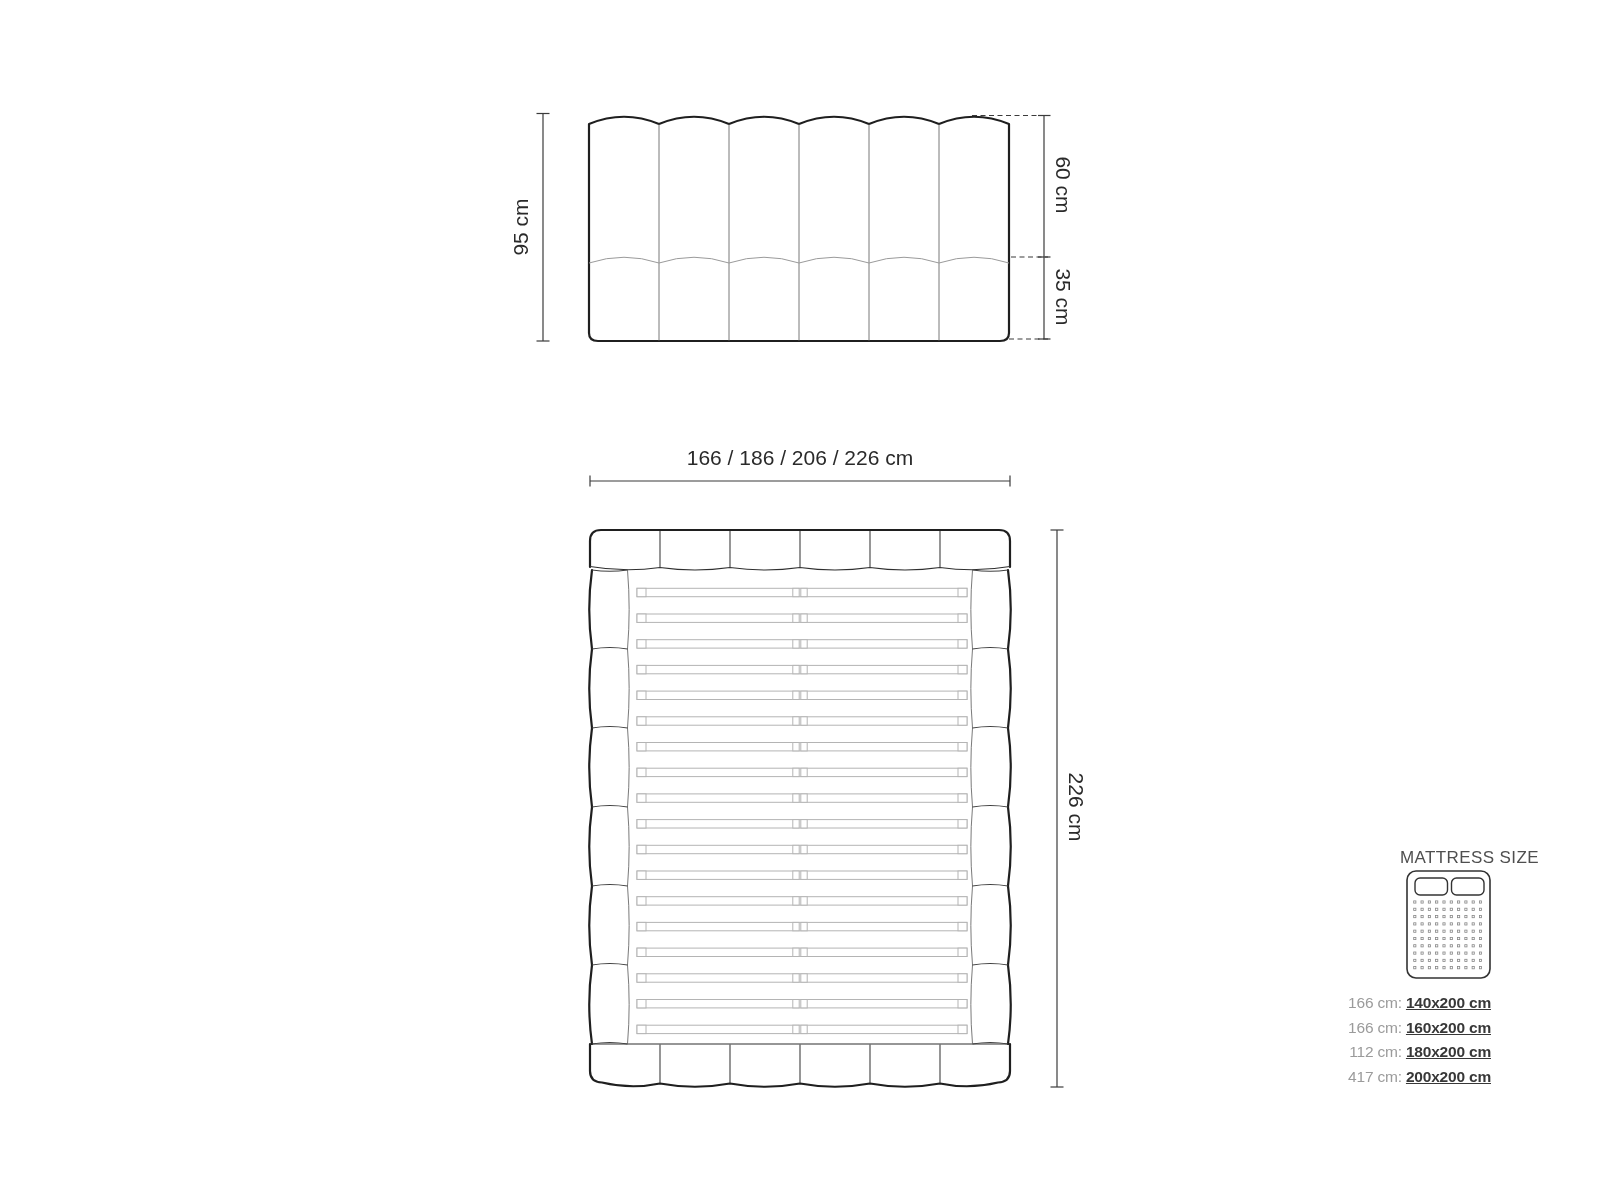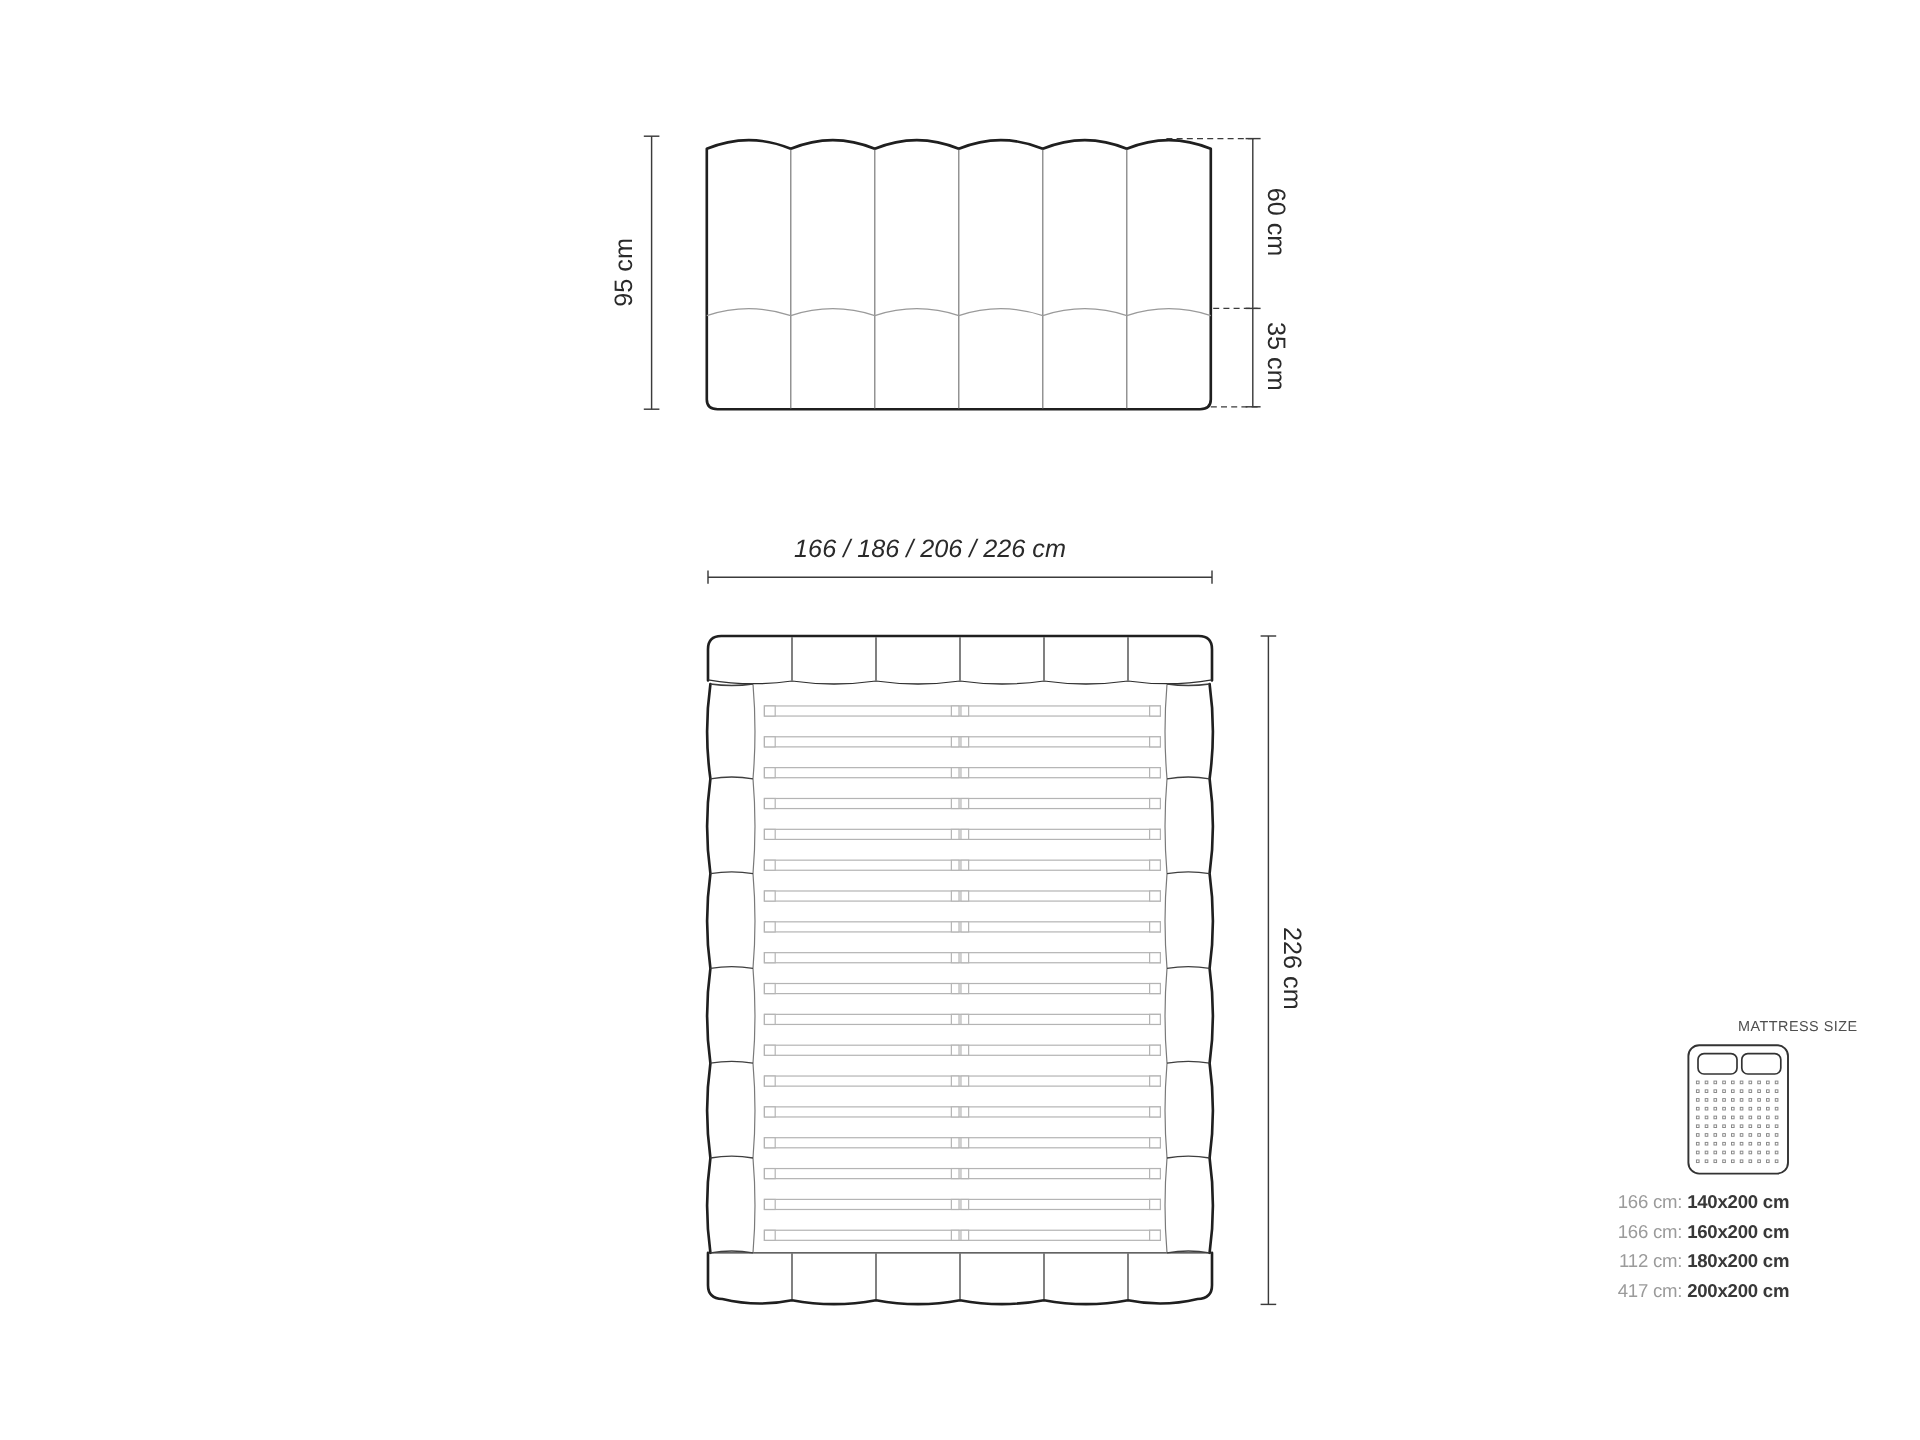--- a/index.html
+++ b/index.html
@@ -20,27 +20,27 @@
   .mid{stroke:#3f3f3f;stroke-width:1.1;fill:none;}
   .slat{stroke:var(--slat);stroke-width:1;fill:#fff;}
   .dim{stroke:var(--dimension);stroke-width:1.2;fill:none;}
   .dash{stroke:var(--dimension);stroke-width:1.1;fill:none;stroke-dasharray:5 3.5;}
   .icon-line{stroke:#333;fill:#fff;}
   .dot{stroke:#878787;stroke-width:0.8;fill:none;}
   .dim-label{position:absolute;color:var(--text);font-size:21px;line-height:26px;
              text-align:center;white-space:nowrap;}
   .rot-ccw{transform:rotate(-90deg);}
   .rot-cw{transform:rotate(90deg);}
-  .legend-title{position:absolute;left:1348px;top:848px;width:200px;height:17px;
-                font-size:12px;letter-spacing:.4px;color:var(--legend_title);
-                text-align:right;white-space:nowrap;}
+  .legend-title{position:absolute;left:1400px;top:848px;width:200px;height:17px;
+                font-size:17px;letter-spacing:.4px;color:var(--legend_title);
+                text-align:left;white-space:nowrap;}
   .legend-rows{position:absolute;left:1300px;top:991px;width:191px;text-align:right;}
   .legend-row{font-size:15.5px;line-height:24.5px;letter-spacing:-0.2px;white-space:nowrap;}
   .row-label{color:var(--label_gray);margin-left:40px;}
-  .row-value{color:var(--value_dark);font-weight:700;}
+  .row-value{color:var(--value_dark);font-weight:700;text-decoration:underline;}
 </style>
 </head>
 <body>
 
 <div id="stage">
 
   <svg id="art" width="1600" height="1200" viewBox="0 0 1600 1200">
 
     <g id="front-view">
       <path class="ink fillw" d="M 589 333 L 589 124 Q 624 109.5 659 124 Q 694 109.5 729 124 Q 764 109.5 799 124 Q 834 109.5 869 124 Q 904 109.5 939 124 Q 974 109.5 1009 124 L 1009 333 Q 1009 341 1000 341 L 598 341 Q 589 341 589 333 Z"></path>
@@ -318,21 +318,21 @@
           <rect x="1479.4" y="952.0" width="2.2" height="2.2" class="dot"></rect>
           <rect x="1479.4" y="959.3" width="2.2" height="2.2" class="dot"></rect>
           <rect x="1479.4" y="966.6" width="2.2" height="2.2" class="dot"></rect>
         </g>
     </g>
   </svg>
 
   <div class="dim-label rot-ccw" style="left:476px;top:214px;width:90px;height:26px;">95 cm</div>
   <div class="dim-label rot-cw" style="left:1018px;top:172px;width:90px;height:26px;">60 cm</div>
   <div class="dim-label rot-cw" style="left:1018px;top:284px;width:90px;height:26px;">35 cm</div>
-  <div class="dim-label" style="left:615px;top:445px;width:320px;height:26px;font-style:italic;">166 / 186 / 206 / 226 cm</div>
+  <div class="dim-label" style="left:640px;top:445px;width:320px;height:26px;">166 / 186 / 206 / 226 cm</div>
   <div class="dim-label rot-cw" style="left:1031px;top:794px;width:90px;height:26px;">226 cm</div>
 
   <div class="legend-title">MATTRESS SIZE</div>
 
   <div class="legend-rows">
     <div class="legend-row">
       <span class="row-label">166 cm:</span>
       <span class="row-value">140x200 cm</span>
     </div>
     <div class="legend-row">

